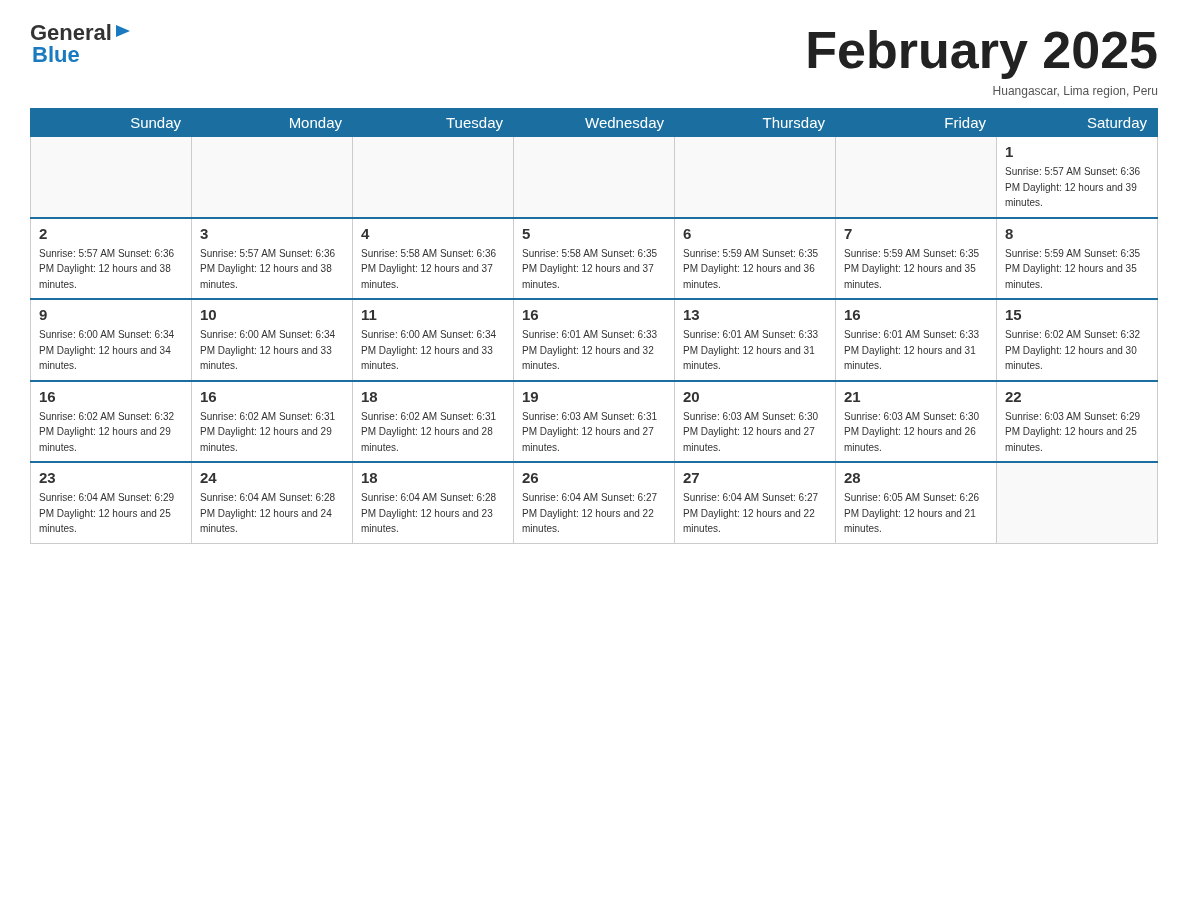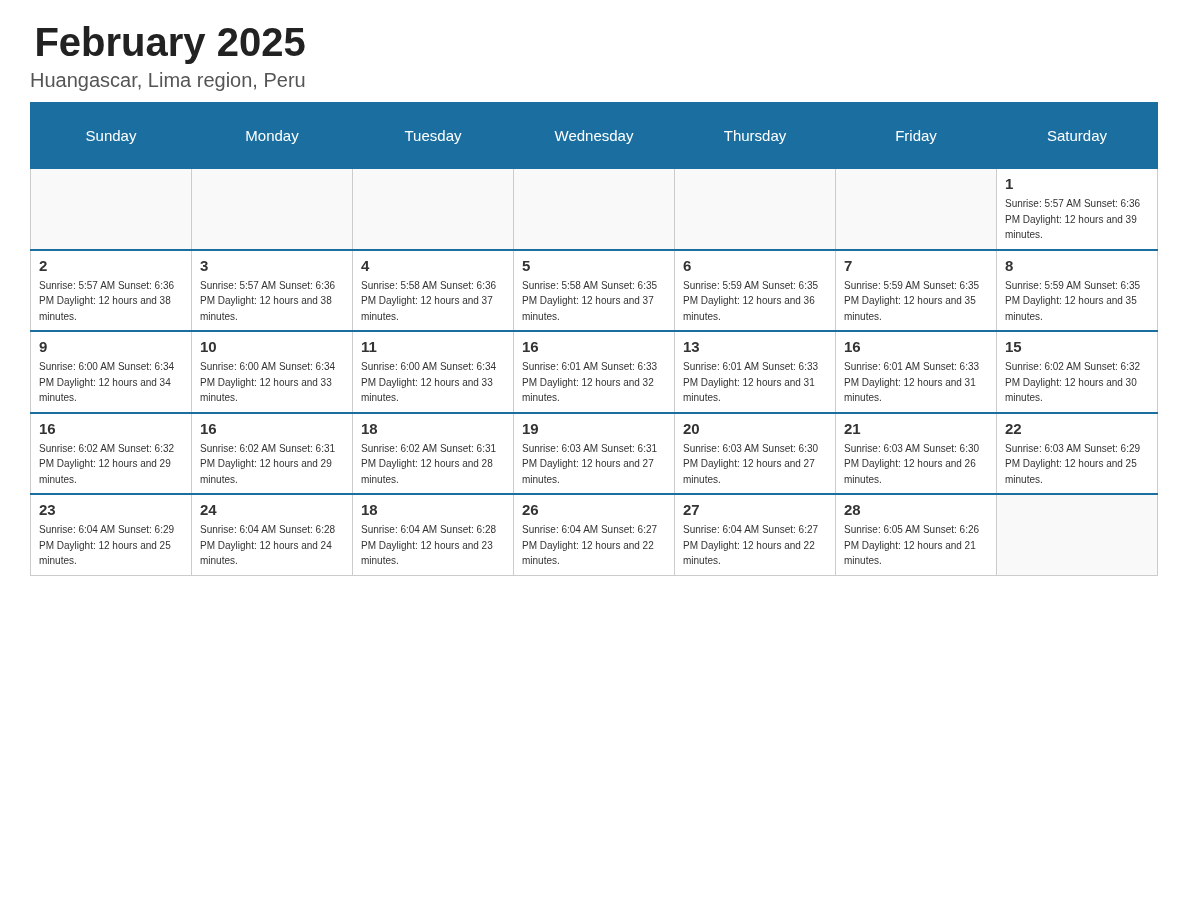--- a/index.html
+++ b/index.html
@@ -17,41 +17,41 @@
     }
     .logo {
       display: flex;
       flex-direction: column;
       align-items: flex-start;
     }
     .title-area {
       text-align: right;
     }
     .calendar-title {
-      font-size: 40px;
+      font-size: 52px;
       font-weight: bold;
       color: #222;
     }
     .calendar-subtitle {
-      font-size: 20px;
+      font-size: 12px;
       color: #555;
       margin-top: 4px;
     }
     .calendar-table {
       width: 100%;
       border-collapse: collapse;
       margin-top: 10px;
     }
     .calendar-table th {
       background-color: #1a6fa0;
       color: #fff;
       font-size: 15px;
       font-weight: normal;
-      padding: 24px 10px;
-      text-align: center;
+      padding: 5px 10px;
+      text-align: right;
       border: 1px solid #1a6fa0;
     }
     .calendar-table td {
       vertical-align: top;
       border: 1px solid #ccc;
       padding: 6px 8px;
       width: 14.28%;
       min-height: 110px;
       font-size: 12.5px;
       color: #333;
@@ -72,20 +72,29 @@
       color: #333;
     }
     .row-top td {
       border-top: 2px solid #1a6fa0;
     }
   </style>
 </head>
 <body>
 
 <div class="header-area">
+  <div class="logo">
+    <div style="display:flex; align-items:center;">
+      <span style="font-size:22px;font-weight:bold;color:#333;">General</span>
+      <svg width="18" height="18" viewBox="0 0 18 18" style="margin-left:2px;margin-top:-2px;">
+        <polygon points="2,2 16,8 2,14" fill="#1a7abf"></polygon>
+      </svg>
+    </div>
+    <span style="font-size:22px;font-weight:bold;color:#1a7abf;margin-top:-4px;padding-left:2px;">Blue</span>
+  </div>
   <div class="title-area">
     <div class="calendar-title">February 2025</div>
     <div class="calendar-subtitle">Huangascar, Lima region, Peru</div>
   </div>
 </div>
 
 <table class="calendar-table">
   <thead>
     <tr>
     <th>Sunday</th>

